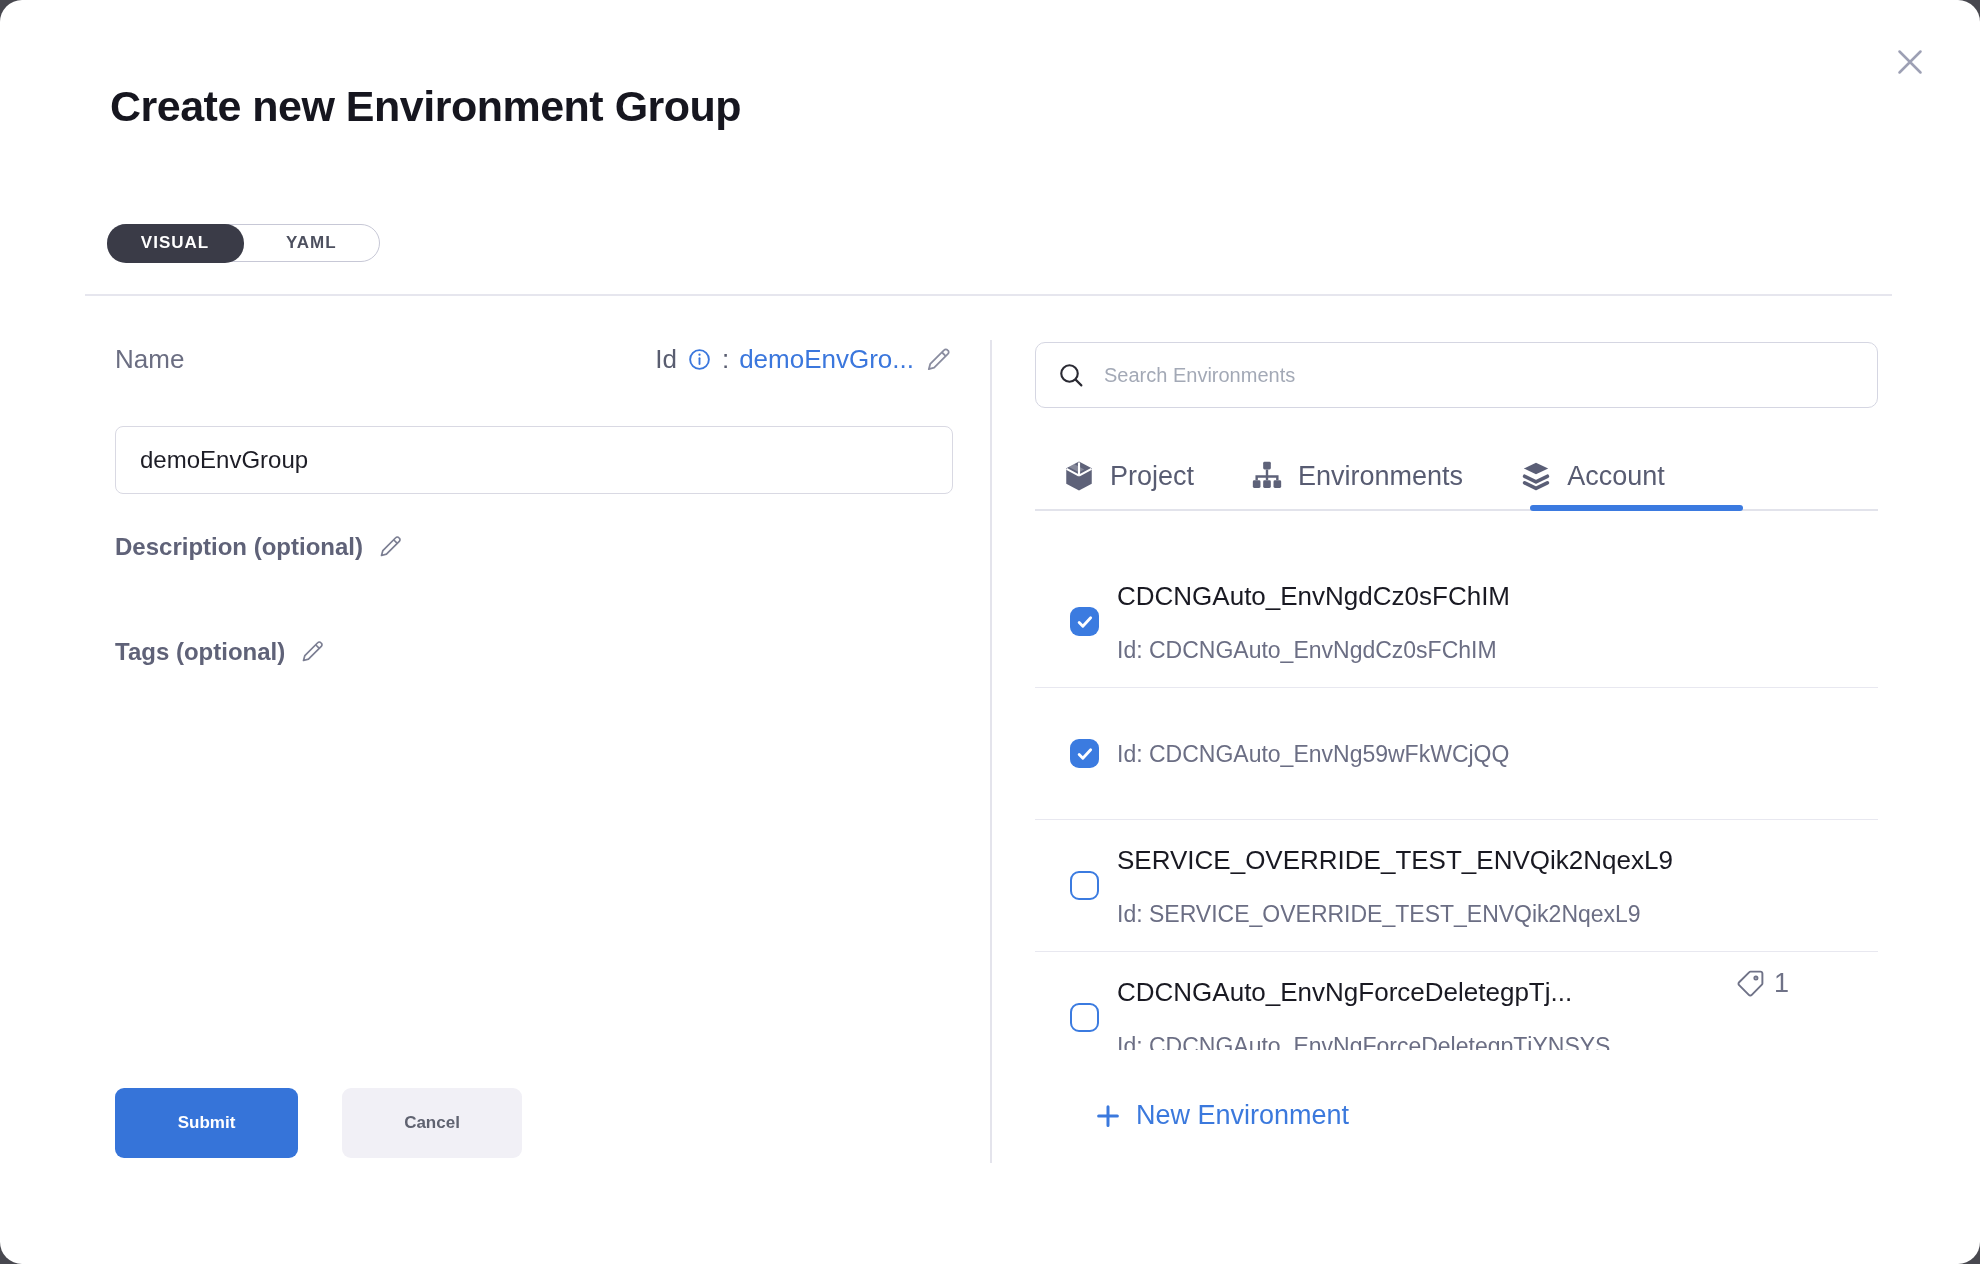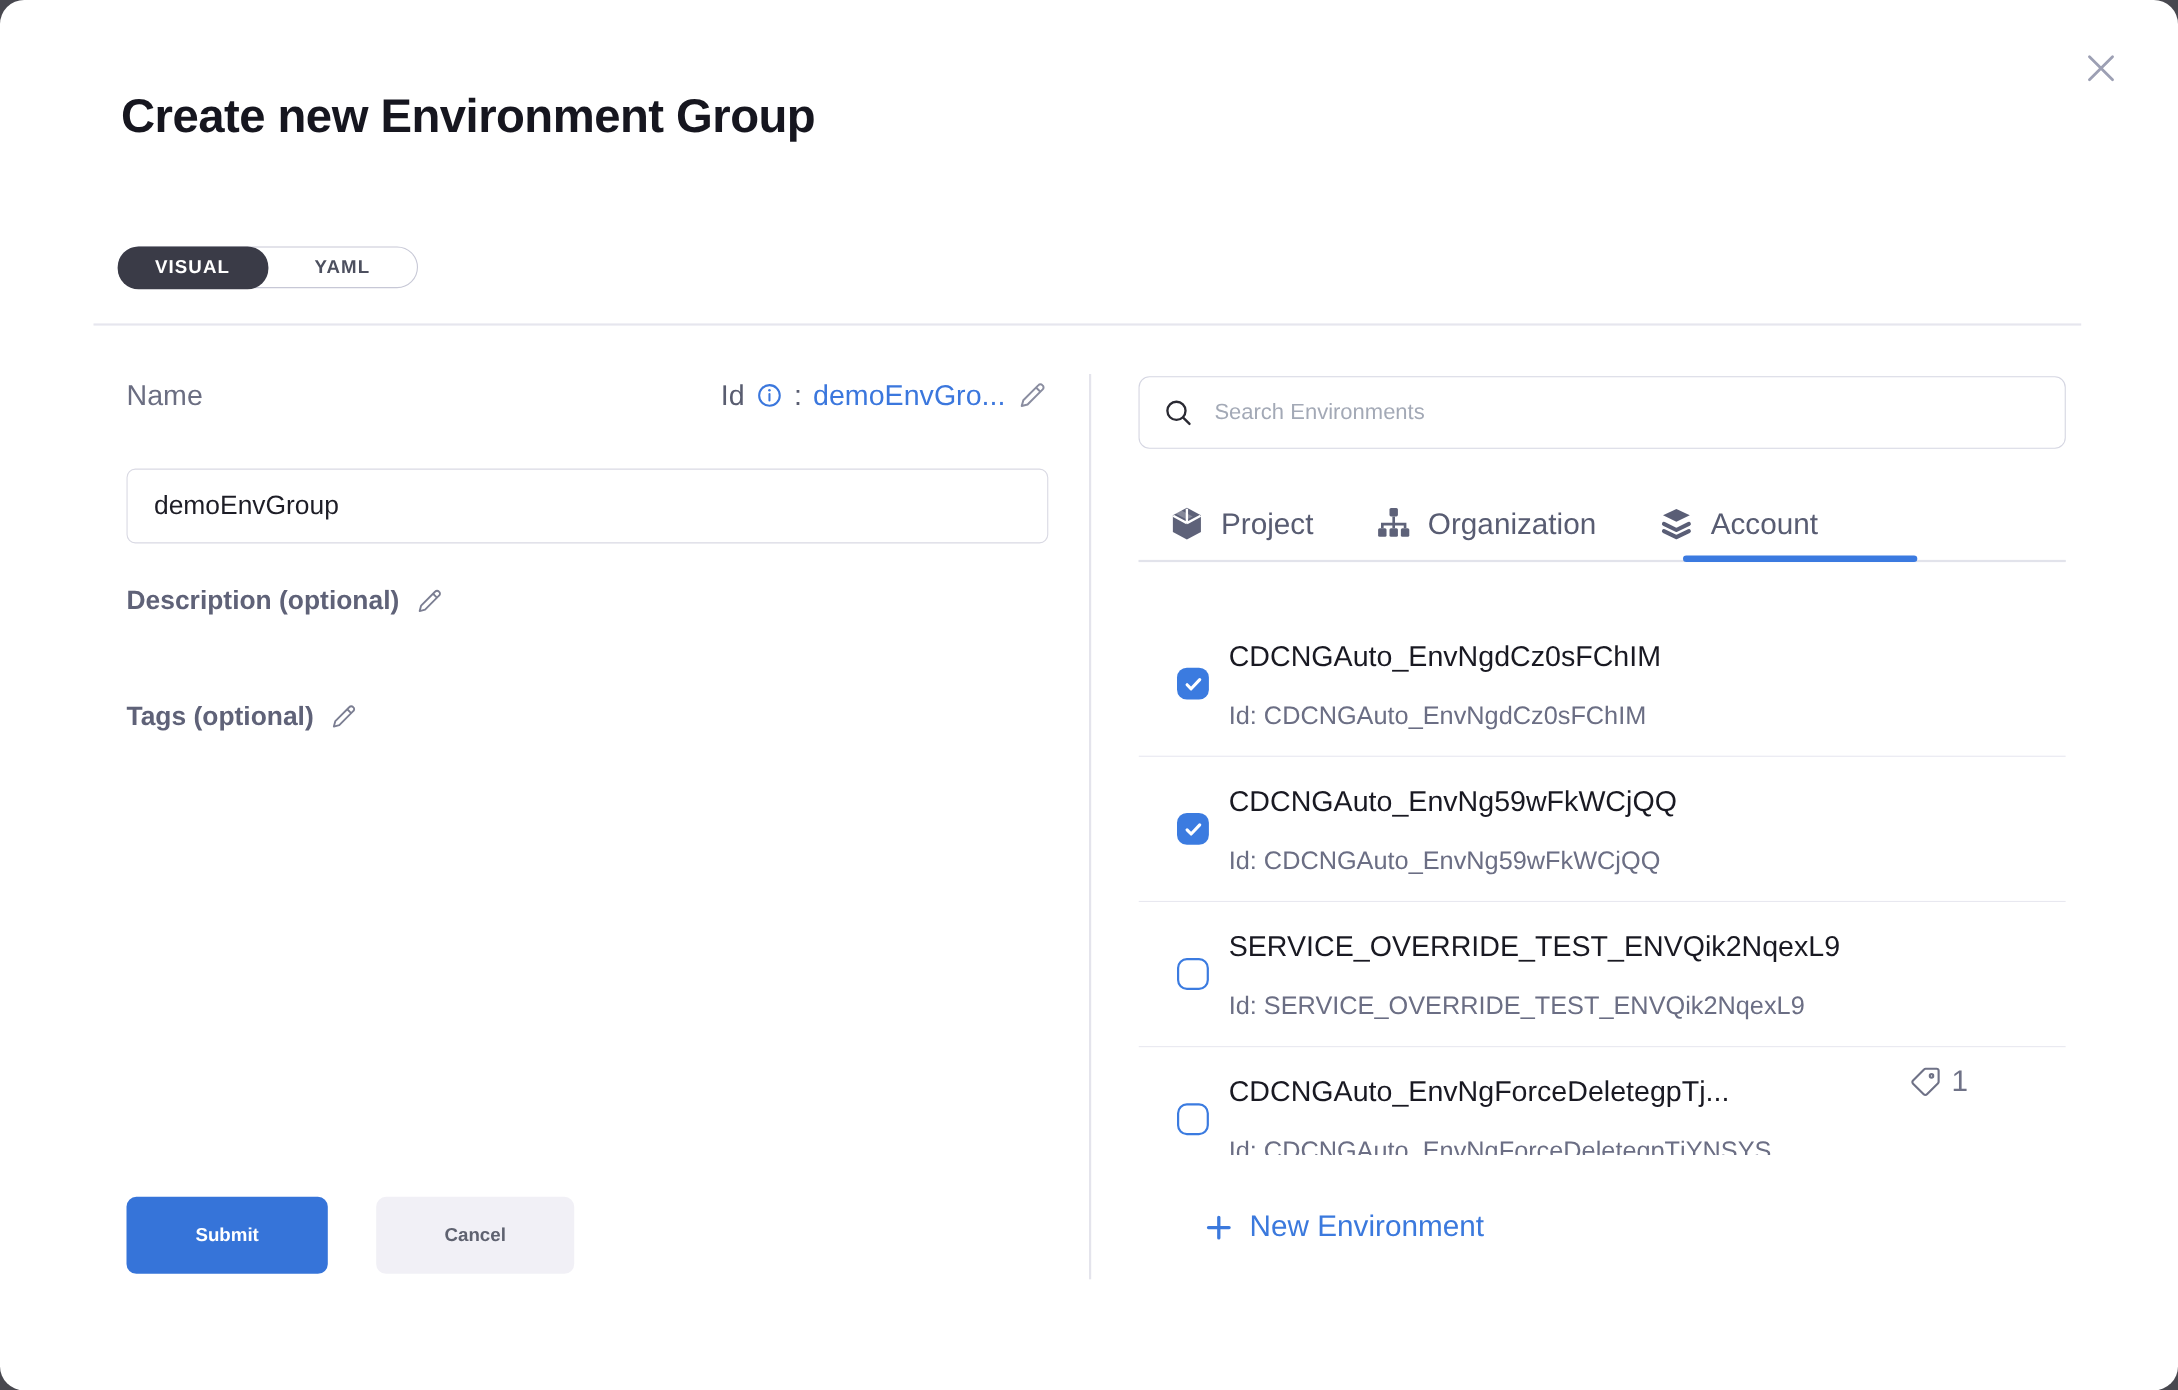--- a/index.html
+++ b/index.html
@@ -151,21 +151,21 @@
       <span>Project</span>
     </div>
     <div class="tab">
       <svg width="34" height="34" viewBox="0 0 24 24" fill="#5e6279">
           <rect x="9.3" y="2" width="5.4" height="5.4" rx="1"></rect>
           <rect x="2" y="15" width="5.4" height="5.4" rx="1"></rect>
           <rect x="9.3" y="15" width="5.4" height="5.4" rx="1"></rect>
           <rect x="16.6" y="15" width="5.4" height="5.4" rx="1"></rect>
           <path d="M12 7.4v3.4M4.7 15v-2.7h14.6V15M12 10.8V15" stroke="#5e6279" stroke-width="1.7" fill="none"></path>
         </svg>
-      <span>Organization</span>
+      <span>Environments</span>
     </div>
     <div class="tab">
       <svg width="34" height="34" viewBox="0 0 24 24">
           <path fill="#5a5e76" d="M12 2.6l8.6 4.1-8.6 4.1L3.4 6.7z"></path>
           <path d="M4 12.2l8 3.9 8-3.9" stroke="#5a5e76" stroke-width="2.6" fill="none" stroke-linecap="round" stroke-linejoin="round"></path>
           <path d="M4 16.8l8 3.9 8-3.9" stroke="#5a5e76" stroke-width="2.6" fill="none" stroke-linecap="round" stroke-linejoin="round"></path>
         </svg>
       <span>Account</span>
     </div>
   </div>
@@ -186,21 +186,20 @@
       </div>
     </div>
 
     <div class="env-row">
       <div class="checkbox checked">
         <svg width="20" height="20" viewBox="0 0 24 24" fill="none" stroke="#ffffff" stroke-width="3.4" stroke-linecap="round" stroke-linejoin="round">
             <path d="M5 12.6l4.4 4.4 9.4-10"></path>
           </svg>
       </div>
       <div class="env-text">
-        <div class="env-name">CDCNGAuto_EnvNg59wFkWCjQQ</div>
         <div class="env-id">Id: CDCNGAuto_EnvNg59wFkWCjQQ</div>
       </div>
     </div>
 
     <div class="env-row">
       <div class="checkbox unchecked"></div>
       <div class="env-text">
         <div class="env-name">SERVICE_OVERRIDE_TEST_ENVQik2NqexL9</div>
         <div class="env-id">Id: SERVICE_OVERRIDE_TEST_ENVQik2NqexL9</div>
       </div>

